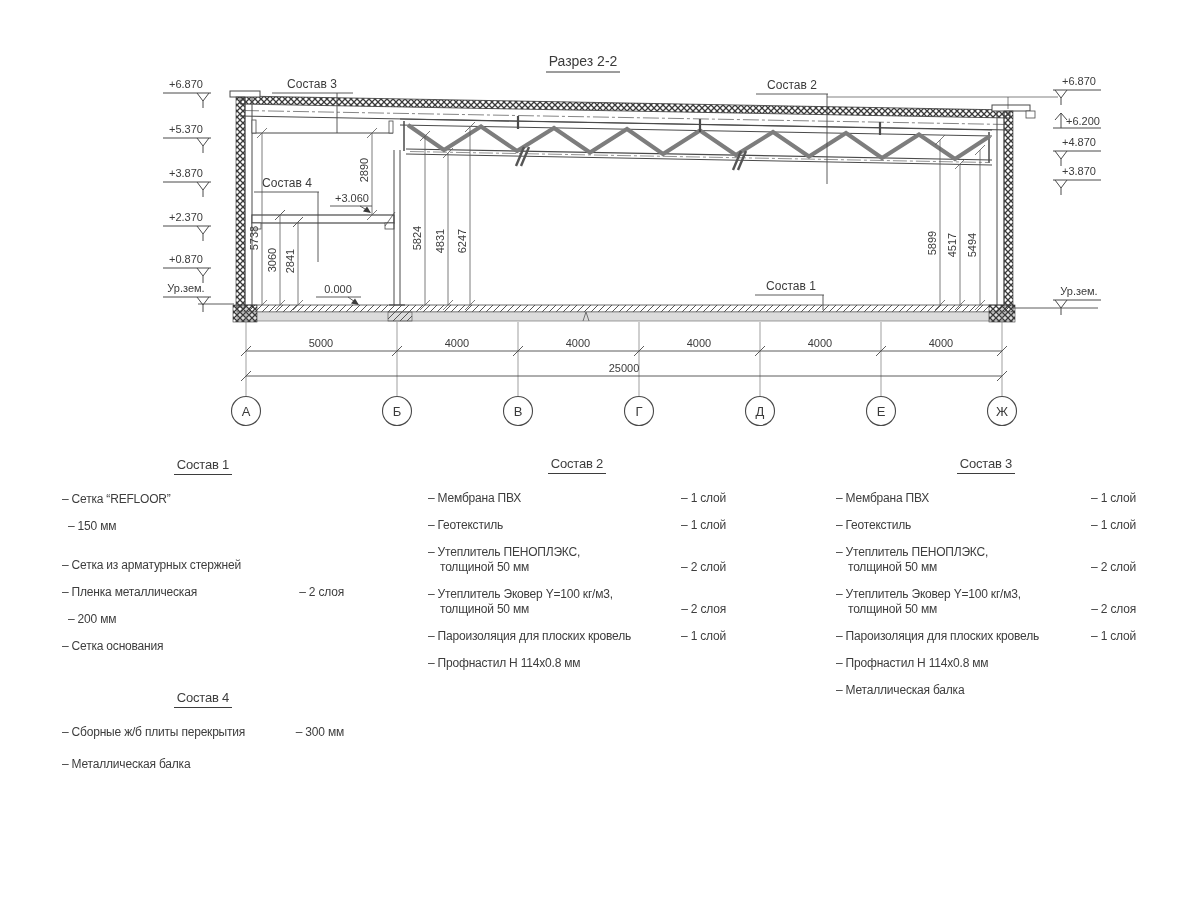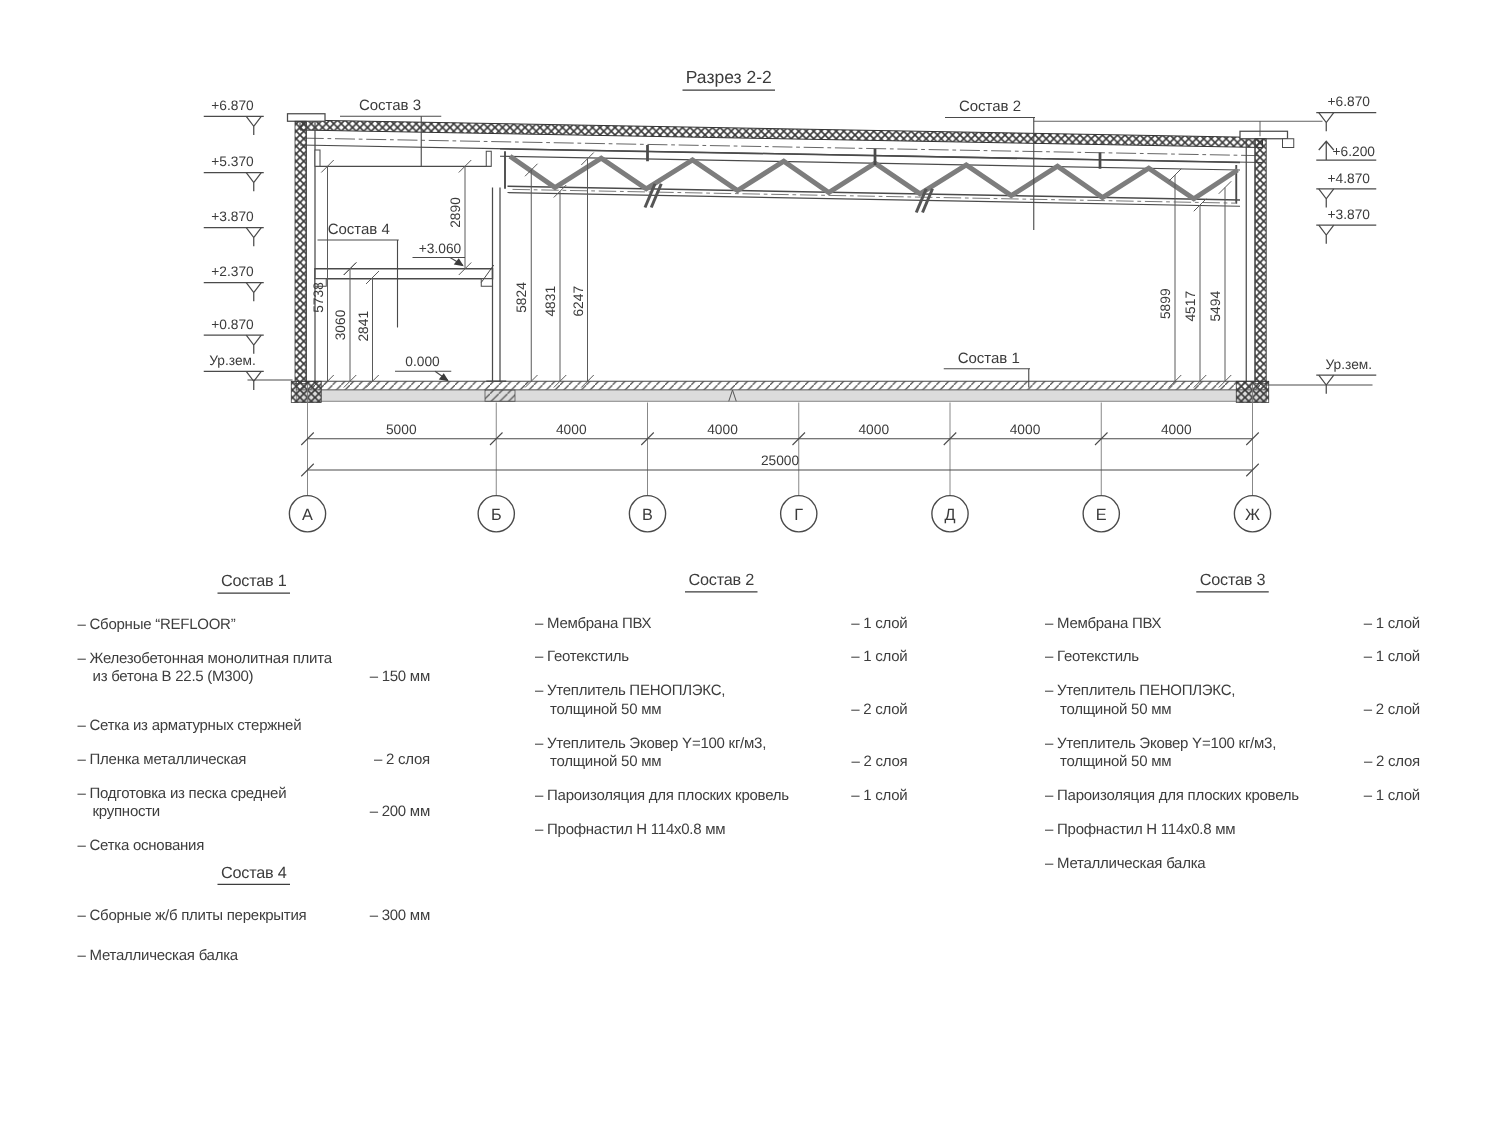--- a/index.html
+++ b/index.html
@@ -282,39 +282,35 @@
       <text x="881" y="416">Е</text>
       <text x="1002" y="416">Ж</text>
     </g>
   </g>
 </svg>
 
 <div class="mlist" id="list1">
   <span class="list-title"><span class="list-title-text">Состав 1</span></span>
   <div class="items">
         <div class="item">
-          <div class="iname">– Сборные “REFLOOR”</div>
-          <div class="ival"></div>
-        </div>
-        <div class="item">
-          <div class="iname">– Железобетонная  монолитная плита
-из бетона В 22.5 (М300)</div>
+          <div class="iname">– Сетка “REFLOOR”</div>
+          <div class="ival"></div>
+        </div>
+        <div class="item">
           <div class="ival">– 150 мм</div>
         </div>
         <div class="item">
           <div class="iname">– Сетка из арматурных стержней</div>
           <div class="ival"></div>
         </div>
         <div class="item">
           <div class="iname">– Пленка металлическая</div>
           <div class="ival">–  2 слоя</div>
         </div>
         <div class="item">
-          <div class="iname">– Подготовка из песка средней
-крупности</div>
           <div class="ival">– 200 мм</div>
         </div>
         <div class="item">
           <div class="iname">– Сетка основания</div>
           <div class="ival"></div>
         </div>
       </div>
 </div>
 <div class="mlist" id="list4">
   <span class="list-title"><span class="list-title-text">Состав 4</span></span>

